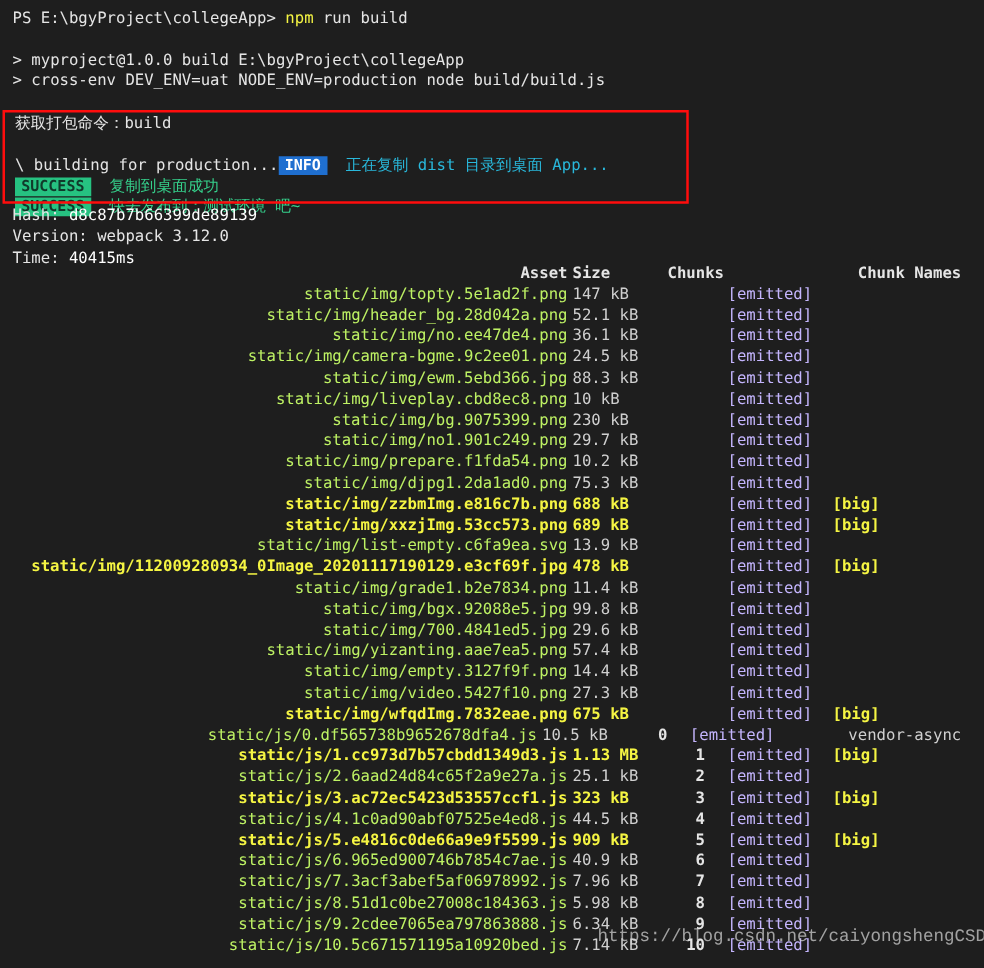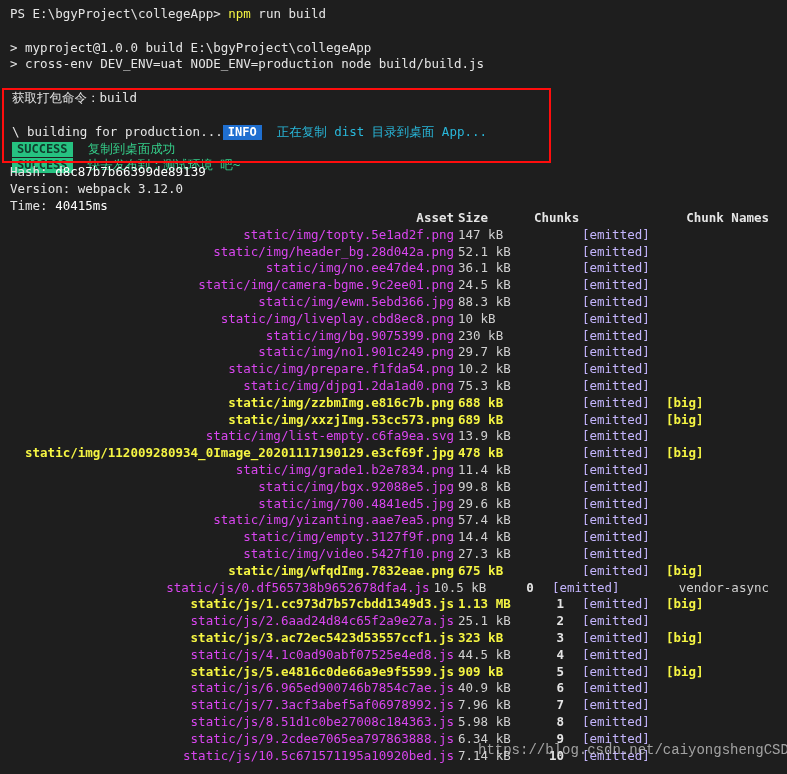--- a/index.html
+++ b/index.html
@@ -87,21 +87,21 @@
   .col-size    { width: 64px;  text-align: left; box-sizing: border-box; }
   .col-chunks  { width: 48px;  text-align: right; padding-right: 6px; box-sizing: border-box; }
   .col-emitted { width: 96px;  text-align: left; padding-left: 12px; box-sizing: border-box; }
   .col-big     { width: 50px;  text-align: left; box-sizing: border-box; }
   .col-names   { flex: 1;      text-align: right; padding-right: 18px; box-sizing: border-box; }
 
   .hdr { color: #e5e5e5; font-weight: bold; }
   .hdr .col-chunks { width: 144px; text-align: left; padding-left: 12px; }
 
   .big   { color: #f5f543; font-weight: bold; }
-  .norm  { color: #d946ef; text-align: right; }
+  .norm  { color: #bef264; text-align: right; }
   .sizen { color: #d0d0d0; }
   .emit  { color: #c4b5fd; }
   .chunkid { color: #e5e5e5; font-weight: bold; }
   .cname { color: #d0d0d0; }
 
   #watermark {
     position: absolute;
     left: 478px;
     top: 742px;
     font-family: Liberation Mono, monospace;

